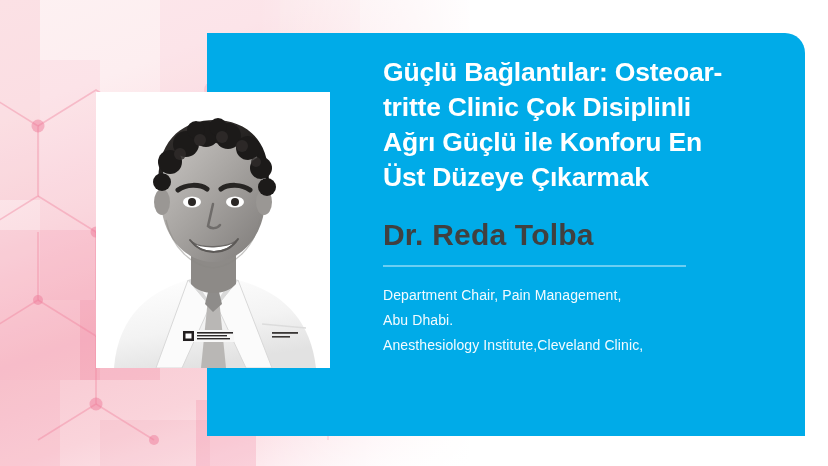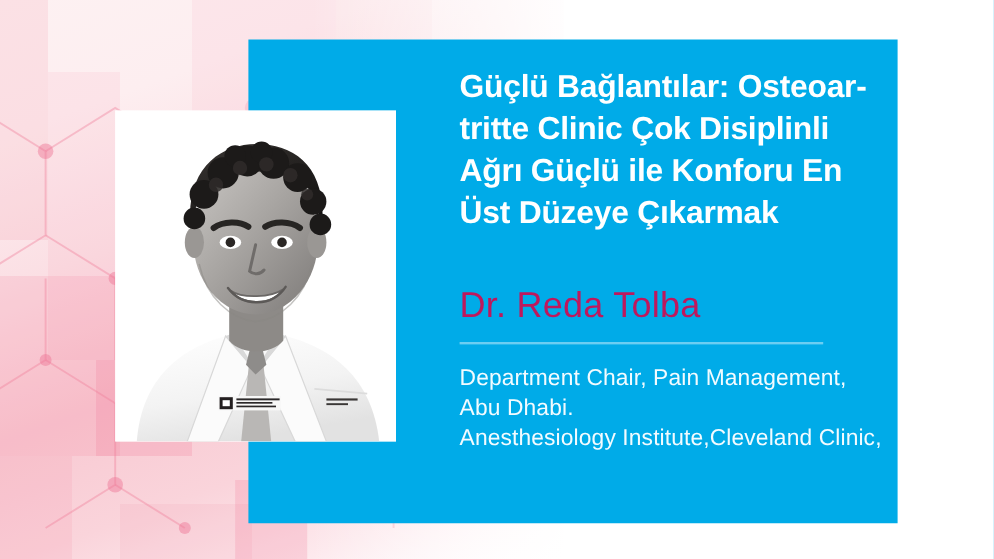--- a/index.html
+++ b/index.html
@@ -4,21 +4,21 @@
 <style>
   * { margin:0; padding:0; box-sizing:border-box; }
   html, body {
     width:828px; height:466px;
     font-family:"Liberation Sans", sans-serif;
     overflow:hidden;
     background:#ffffff;
   }
   #stage {
     position:relative;
-    width:748px; height:466px;
+    width:828px; height:466px;
     background:#ffffff;
     overflow:hidden;
   }
 
   
   #pink-bg {
     position:absolute; left:0; top:0;
     width:470px; height:466px;
     background:
       linear-gradient(160deg,
@@ -70,35 +70,35 @@
     width:400px;
   }
   #talk-title {
     color:#ffffff;
     font-size:26.5px;
     font-weight:bold;
     line-height:35px;
     letter-spacing:-0.2px;
   }
   #speaker-name {
-    color:#be185d;
+    color:#404040;
     font-size:30px;
-    font-weight:normal;
+    font-weight:bold;
     line-height:36px;
-    margin-top:42px;
+    margin-top:22px;
     letter-spacing:0.2px;
   }
   #divider {
     width:303px; height:2px;
     background:rgba(255,255,255,0.42);
     margin-top:12px;
   }
   #credentials {
     color:#f2fbff;
-    font-size:19px;
+    font-size:14px;
     font-weight:400;
     line-height:25px;
     margin-top:16px;
     letter-spacing:0.1px;
   }
 </style>
 </head>
 <body>
 
 <div id="stage">

